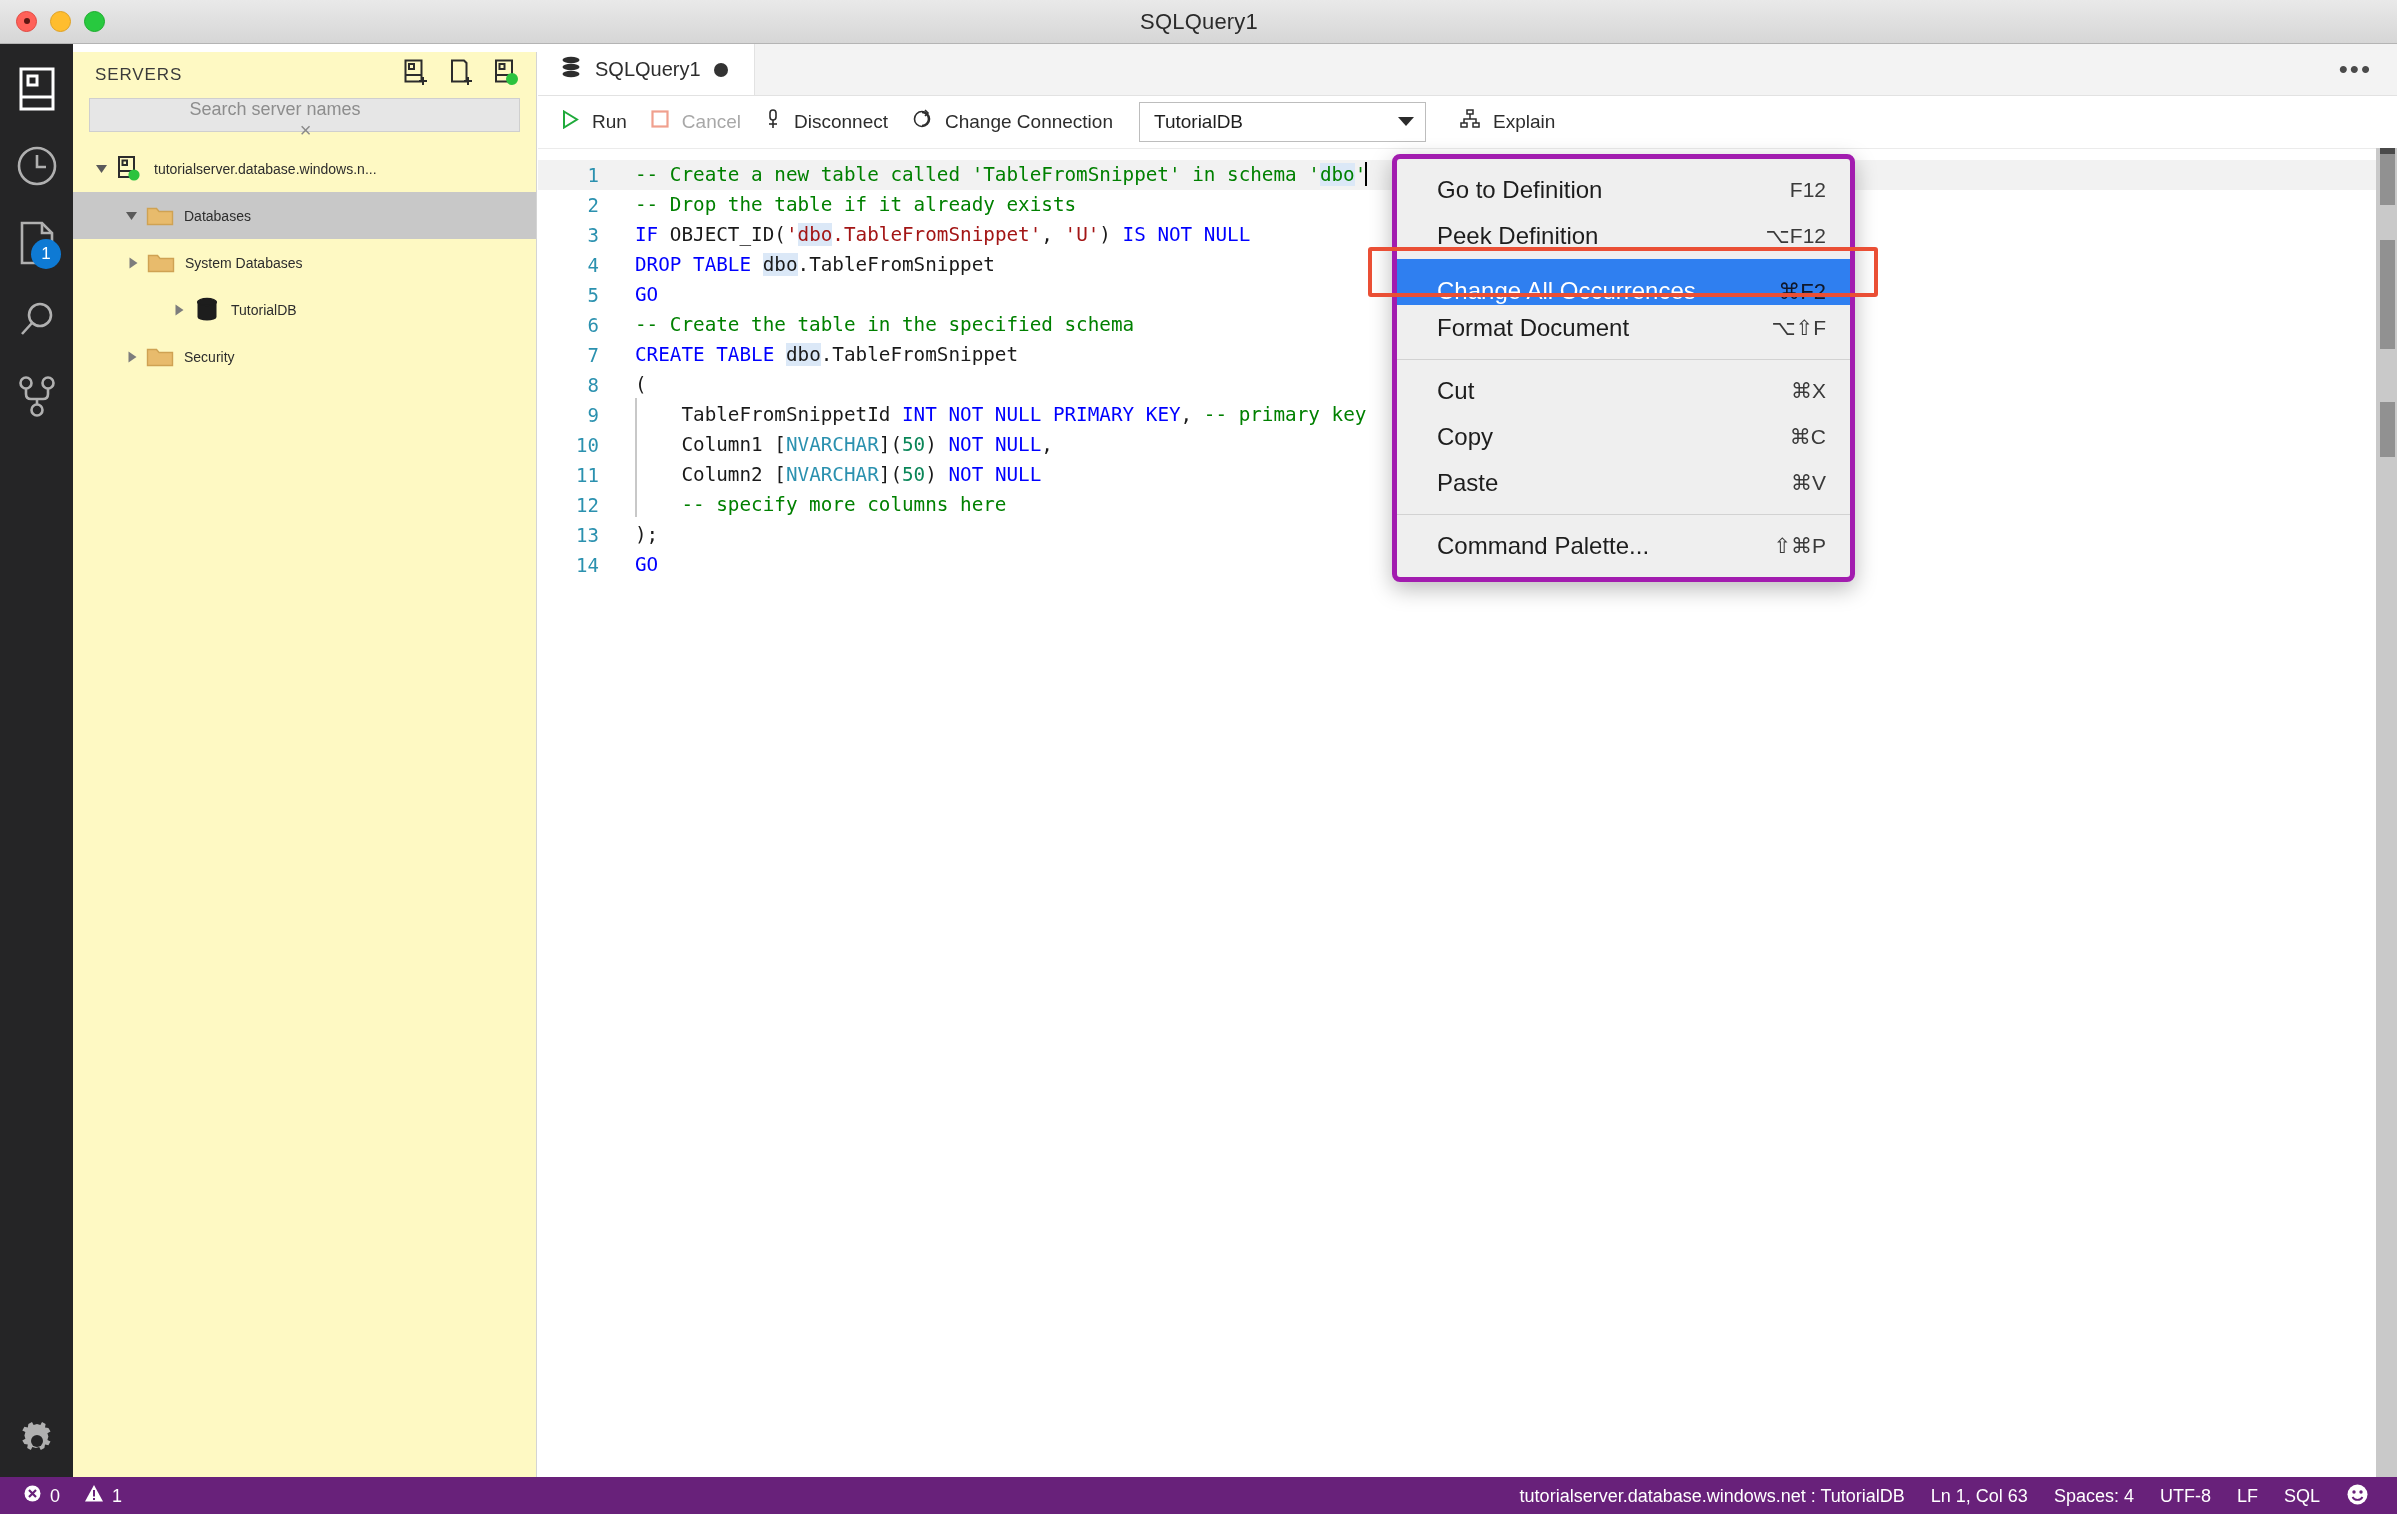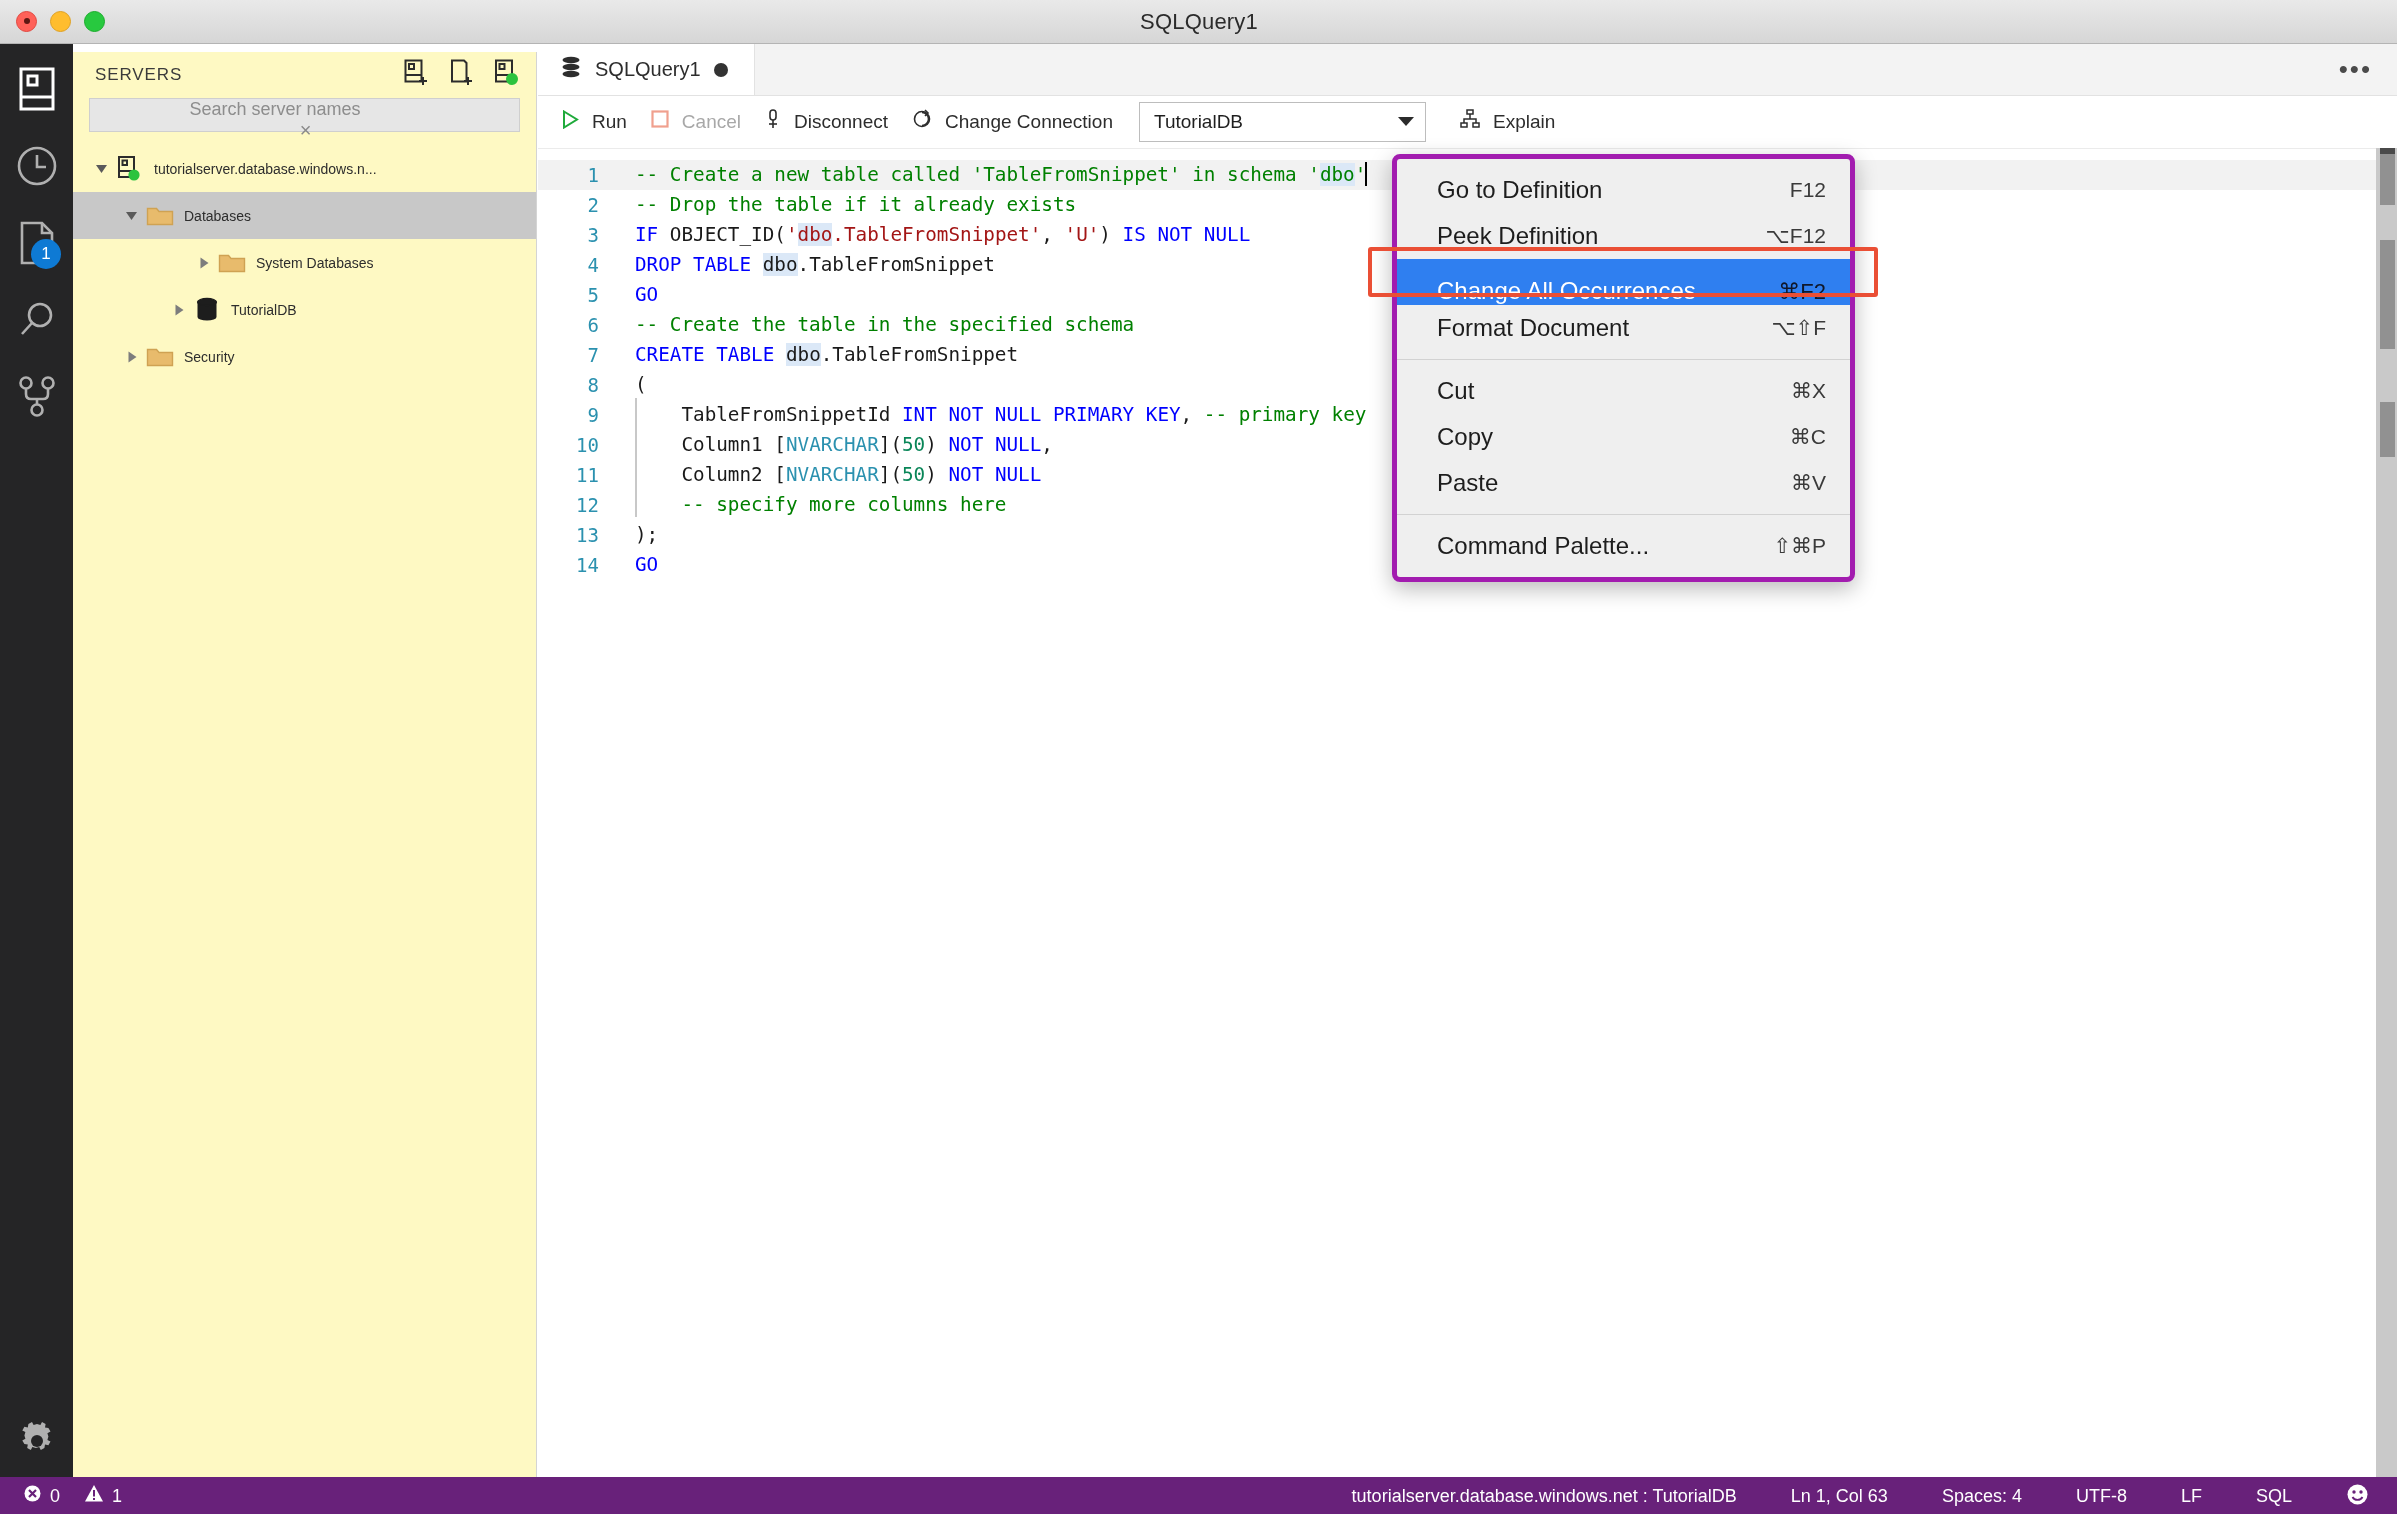--- a/index.html
+++ b/index.html
@@ -184,21 +184,21 @@
   }
 
   
   .statusbar {
     position: absolute; left: 0; bottom: 0; width: 2398px; height: 38px;
     background: #68217a; color: #ffffff; display: flex; align-items: center;
     font-size: 18px;
   }
   .st-left { display: flex; align-items: center; gap: 0; padding-left: 12px; }
   .st-item { display: flex; align-items: center; gap: 8px; padding: 0 11px; height: 38px; }
-  .st-right { margin-left: auto; display: flex; align-items: center; padding-right: 16px; gap: 28px; }
+  .st-right { margin-left: auto; display: flex; align-items: center; padding-right: 16px; }
   .st-right .st-item { padding: 0 13px; }
   .smiley { font-size: 21px; line-height: 1; }
 </style>
 </head>
 <body>
 
 <div id="app">
 
   <div class="titlebar">
     <div class="traffic">
@@ -330,21 +330,21 @@
             </svg>
         </span>
         <span class="tree-icon">
           <svg width="28" height="24" viewBox="0 0 28 24">
             <path d="M1.5 4.5 h9 l2.5 3 h13.5 v13 h-25 Z" fill="#e8bb6c" stroke="#cfa253" stroke-width="1.4"></path>
           </svg>
         </span>
         <span class="tree-label">Databases</span>
       </div>
 
-      <div class="tree-row" style="padding-left:118px">
+      <div class="tree-row" style="padding-left:47px">
         <span class="twisty">
           <svg width="14" height="14" viewBox="0 0 14 14">
               <path d="M3.5 1.5 L3.5 12.5 L11.5 7 Z" fill="#7d7d7d"></path>
             </svg>
         </span>
         <span class="tree-icon">
           <svg width="28" height="24" viewBox="0 0 28 24">
             <path d="M1.5 4.5 h9 l2.5 3 h13.5 v13 h-25 Z" fill="#e8bb6c" stroke="#cfa253" stroke-width="1.4"></path>
           </svg>
         </span>

